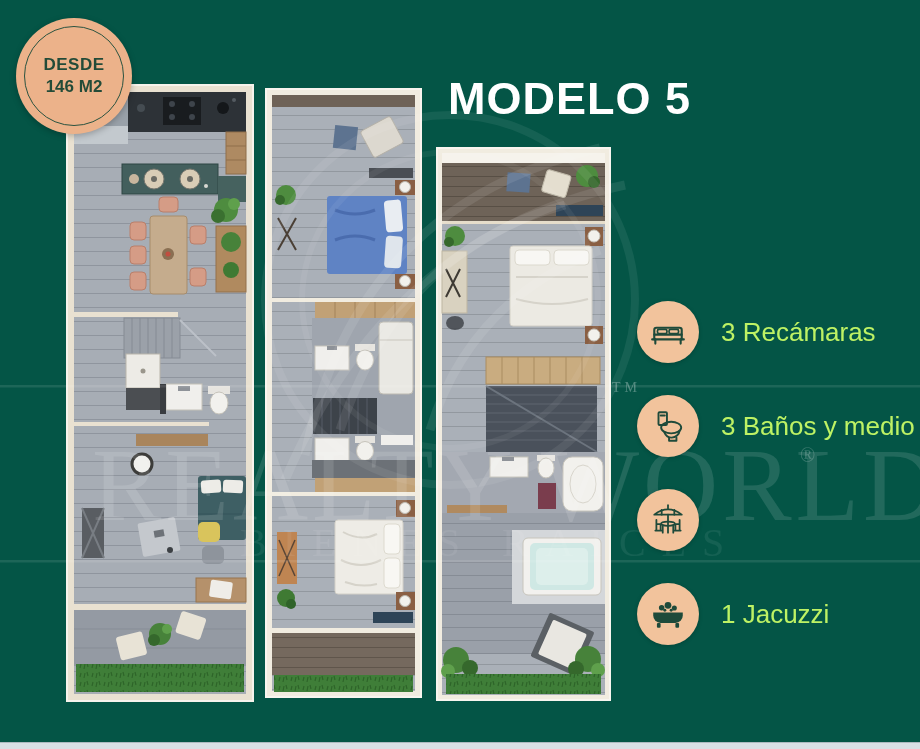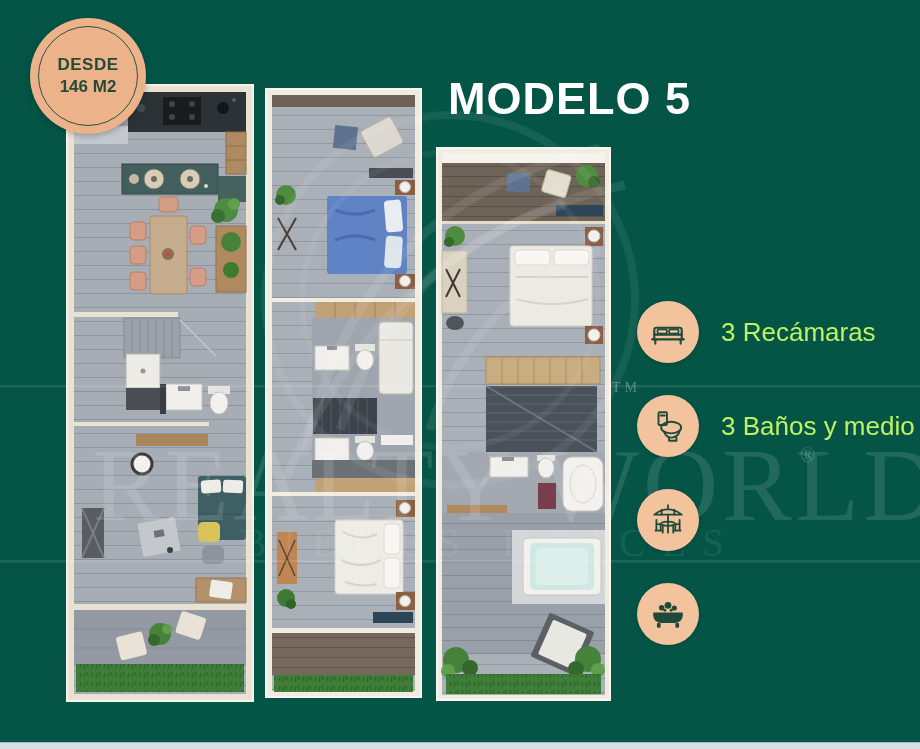--- a/index.html
+++ b/index.html
@@ -1,20 +1,20 @@
 <!DOCTYPE html>
 <html><head>
 <meta charset="utf-8">
 <style>
   html,body{margin:0;padding:0;background:#02332c;}
   .stage{position:relative;width:920px;height:749px;background:#045546;overflow:hidden;
          font-family:"Liberation Sans", sans-serif;}
   .plan{position:absolute;z-index:1;display:block;}
   
-  .badge{position:absolute;left:30px;top:18px;width:116px;height:116px;border-radius:50%;
+  .badge{position:absolute;left:16px;top:18px;width:116px;height:116px;border-radius:50%;
          background:#ecb28a;z-index:10;display:flex;align-items:center;justify-content:center;
          box-shadow:0 2px 6px rgba(0,0,0,0.25);}
   .badge-ring{width:98px;height:98px;border-radius:50%;border:1.5px solid #2a5340;
          display:flex;flex-direction:column;align-items:center;justify-content:center;color:#234b38;}
   .badge-line1{font-size:17px;font-weight:700;letter-spacing:0.5px;}
   .badge-line2{font-size:17px;font-weight:600;margin-top:2px;}
   
   .title{position:absolute;left:447px;top:72px;z-index:10;color:#ffffff;font-size:45px;
          font-weight:800;letter-spacing:1px;margin:1px;}
   
@@ -397,18 +397,19 @@
             <rect x="7.5" y="26.5" width="3.5" height="4.5" rx="1"></rect>
             <rect x="25" y="26.5" width="3.5" height="4.5" rx="1"></rect>
             <circle cx="12" cy="12" r="2.6"></circle>
             <circle cx="18" cy="9.8" r="3.2"></circle>
             <circle cx="24" cy="12.4" r="2.4"></circle>
             <circle cx="15" cy="14.4" r="1.4"></circle>
             <circle cx="21" cy="14.4" r="1.4"></circle>
           </g>
         </svg>
       </div>
+      <span class="feature-label">1 Jacuzzi</span>
     </div>
 
   </div>
 
   <div class="bottom-strip"></div>
 </div>
 
 </body></html>

